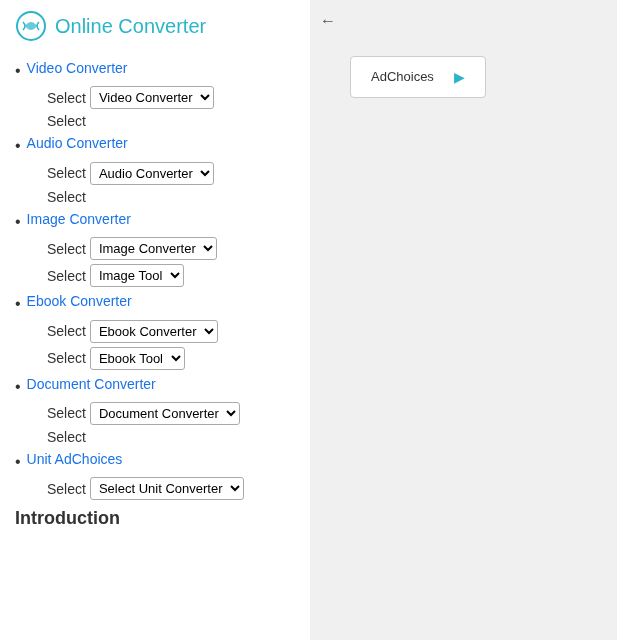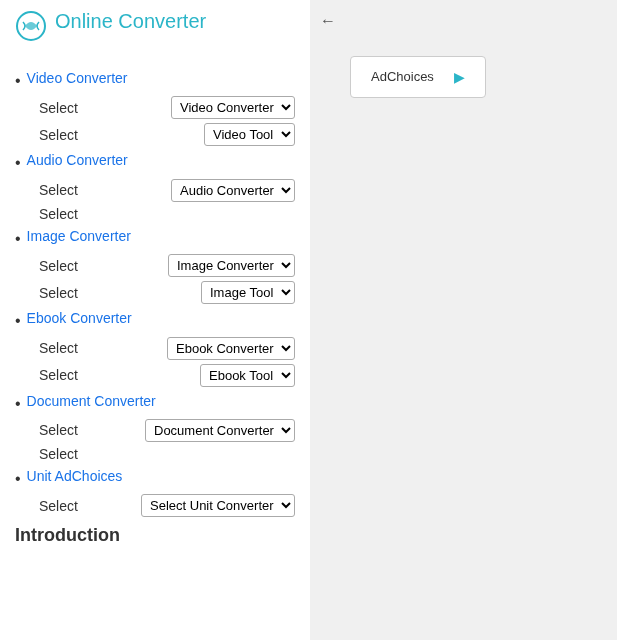--- a/index.html
+++ b/index.html
@@ -21,21 +21,22 @@
     .right-panel {
       flex: 1;
       background: #f0f0f0;
       padding: 10px;
       display: flex;
       flex-direction: column;
       align-items: flex-start;
     }
     .logo-area {
       display: flex;
-      margin-bottom: 28px;
+      align-items: center;
+      margin-bottom: 18px;
     }
     .logo-icon {
       width: 32px;
       height: 32px;
       margin-right: 8px;
     }
     .logo-text {
       font-size: 20px;
       color: #2bb5c8;
       font-weight: normal;
@@ -59,23 +60,22 @@
       margin-bottom: 4px;
     }
     .bullet {
       margin-right: 6px;
       font-size: 16px;
       line-height: 1.4;
     }
     .select-row {
       display: flex;
       align-items: center;
-      margin-left: 24px;
+      margin-left: 32px;
       margin-bottom: 4px;
-      justify-content: space-between;
     }
     .select-label {
       margin-right: 4px;
       font-size: 14px;
       color: #333;
     }
     select {
       font-size: 13px;
       border: 1px solid #aaa;
       border-radius: 3px;
@@ -138,21 +138,20 @@
           <div class="bullet-item">
             <span class="bullet">•</span>
             <a class="converter-link" href="#">Video Converter</a>
           </div>
           <div class="select-row">
             <span class="select-label">Select</span>
             <select><option value="Video Converter">Video Converter</option></select>
           </div>
           <div class="select-row">
             <span class="select-label">Select</span>
-            <select><option value="Video Tool">Video Tool</option></select>
           </div>
         </div>
         <div class="converter-section section-divider">
           <div class="bullet-item">
             <span class="bullet">•</span>
             <a class="converter-link" href="#">Audio Converter</a>
           </div>
           <div class="select-row">
             <span class="select-label">Select</span>
             <select><option value="Audio Converter">Audio Converter</option></select>

